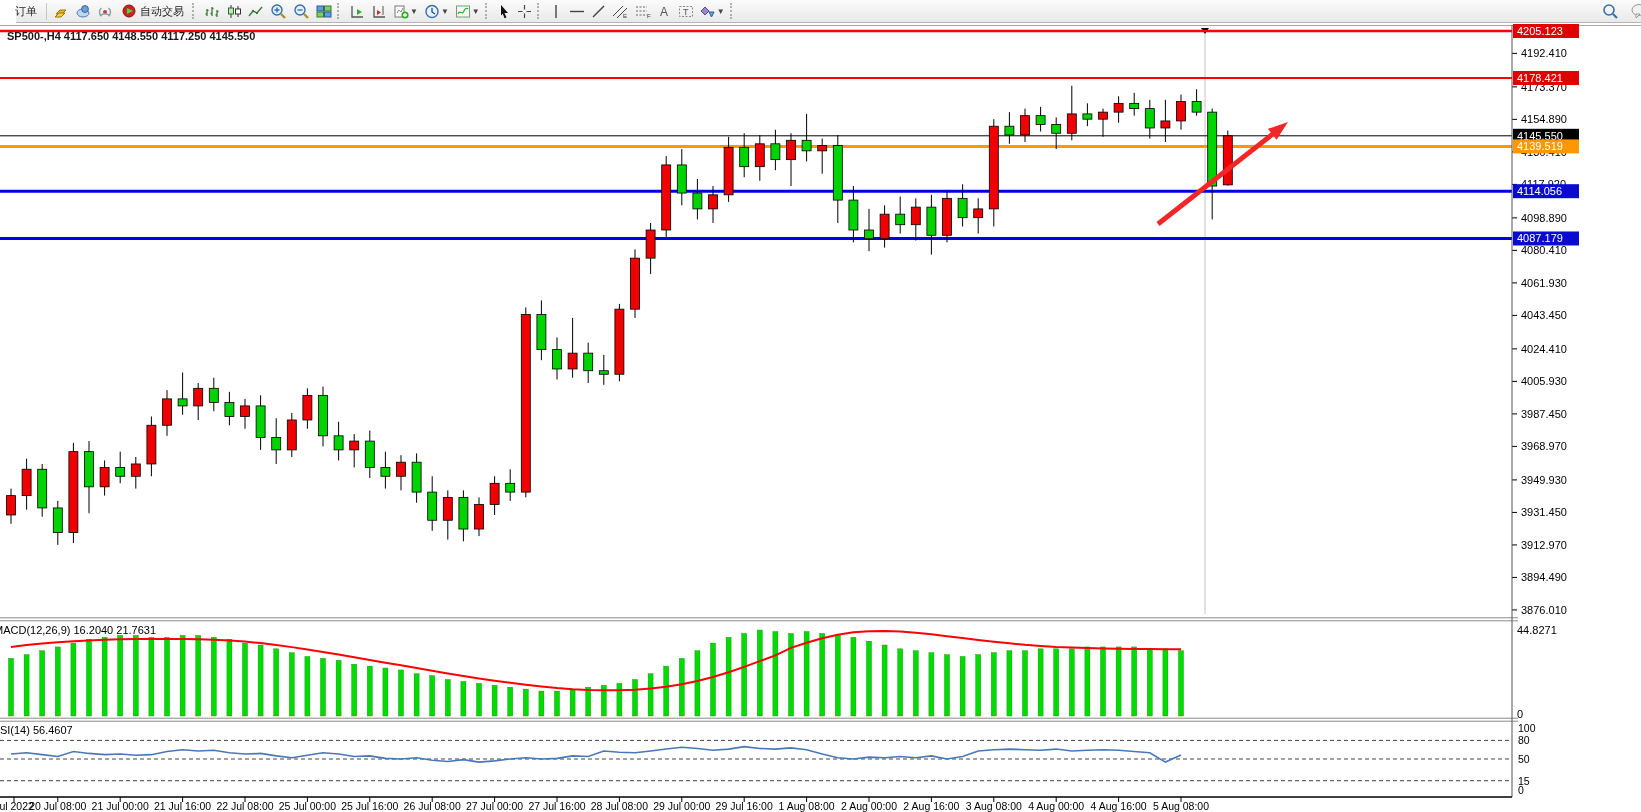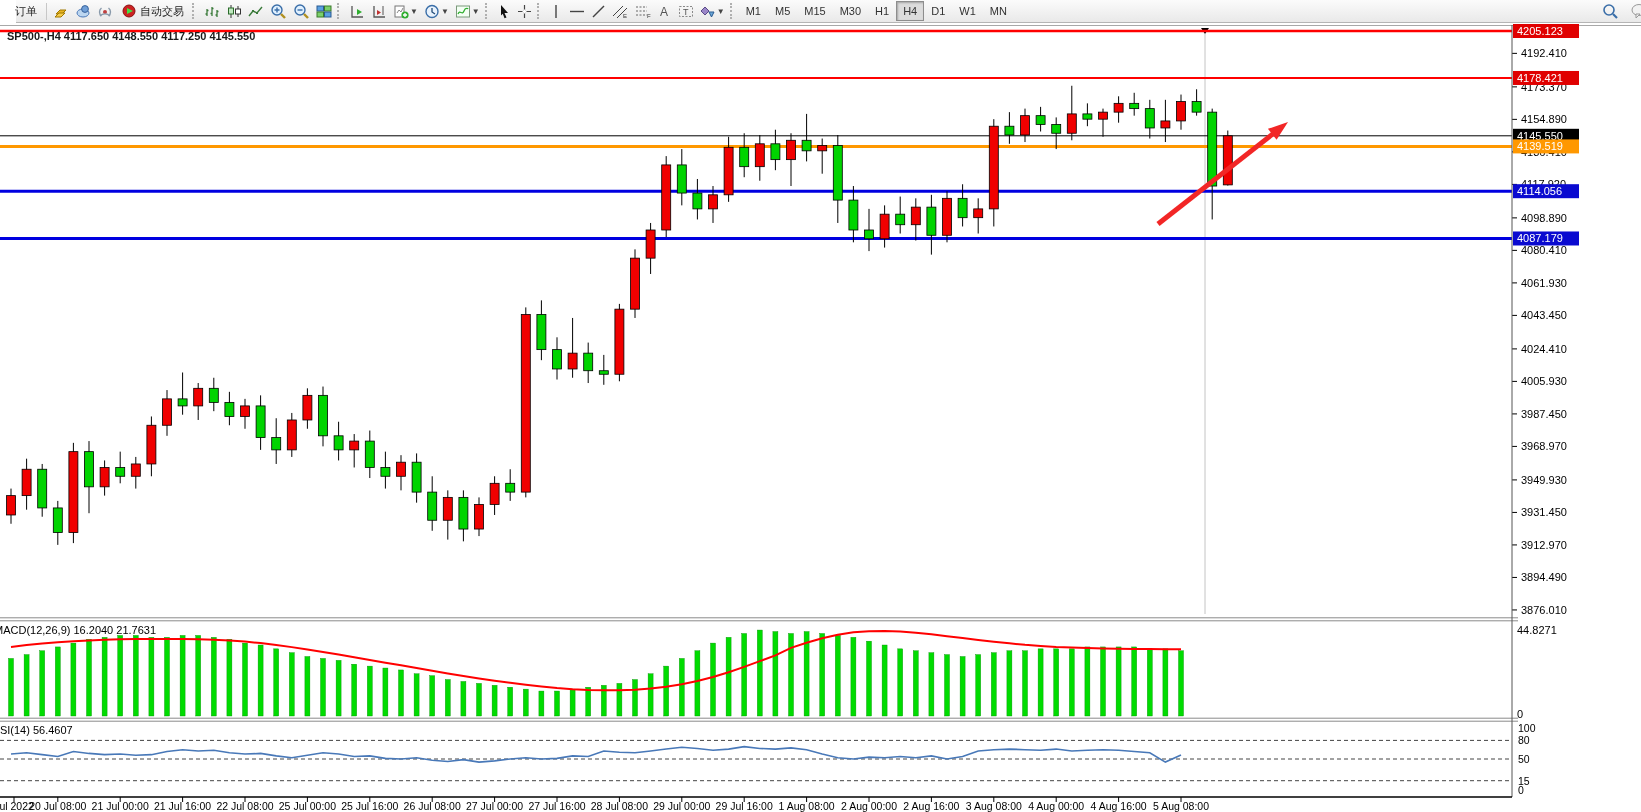--- a/index.html
+++ b/index.html
@@ -203,31 +203,20 @@
   </span>
   <span class="tbtn">
     <svg width="16" height="15">
         <polygon points="5,3 9,7 5,11 1,7" fill="#9a86c8" stroke="#5a4a88"></polygon>
         <polygon points="9,8 14,8 11.5,13" fill="#6aa8d8" stroke="#2a5a90"></polygon>
       </svg>
     <span class="caret">▼</span>
   </span>
 
   <div class="grip"></div>
-  <div id="tf-group" style="display: flex;">
-      <div class="tf">M1</div>
-      <div class="tf">M5</div>
-      <div class="tf">M15</div>
-      <div class="tf">M30</div>
-      <div class="tf">H1</div>
-      <div class="tf active">H4</div>
-      <div class="tf">D1</div>
-      <div class="tf">W1</div>
-      <div class="tf">MN</div>
-    </div>
 
   <div id="tb-right">
     <span class="tbtn">
       <svg width="17" height="16">
           <circle cx="7" cy="7" r="5" fill="none" stroke="#3a6ea8" stroke-width="1.6"></circle>
           <line x1="11" y1="11" x2="15" y2="15" stroke="#3a6ea8" stroke-width="2.2"></line>
         </svg>
     </span>
     <span class="tbtn" style="position:relative;margin-left:6px">
       <svg width="17" height="16">

